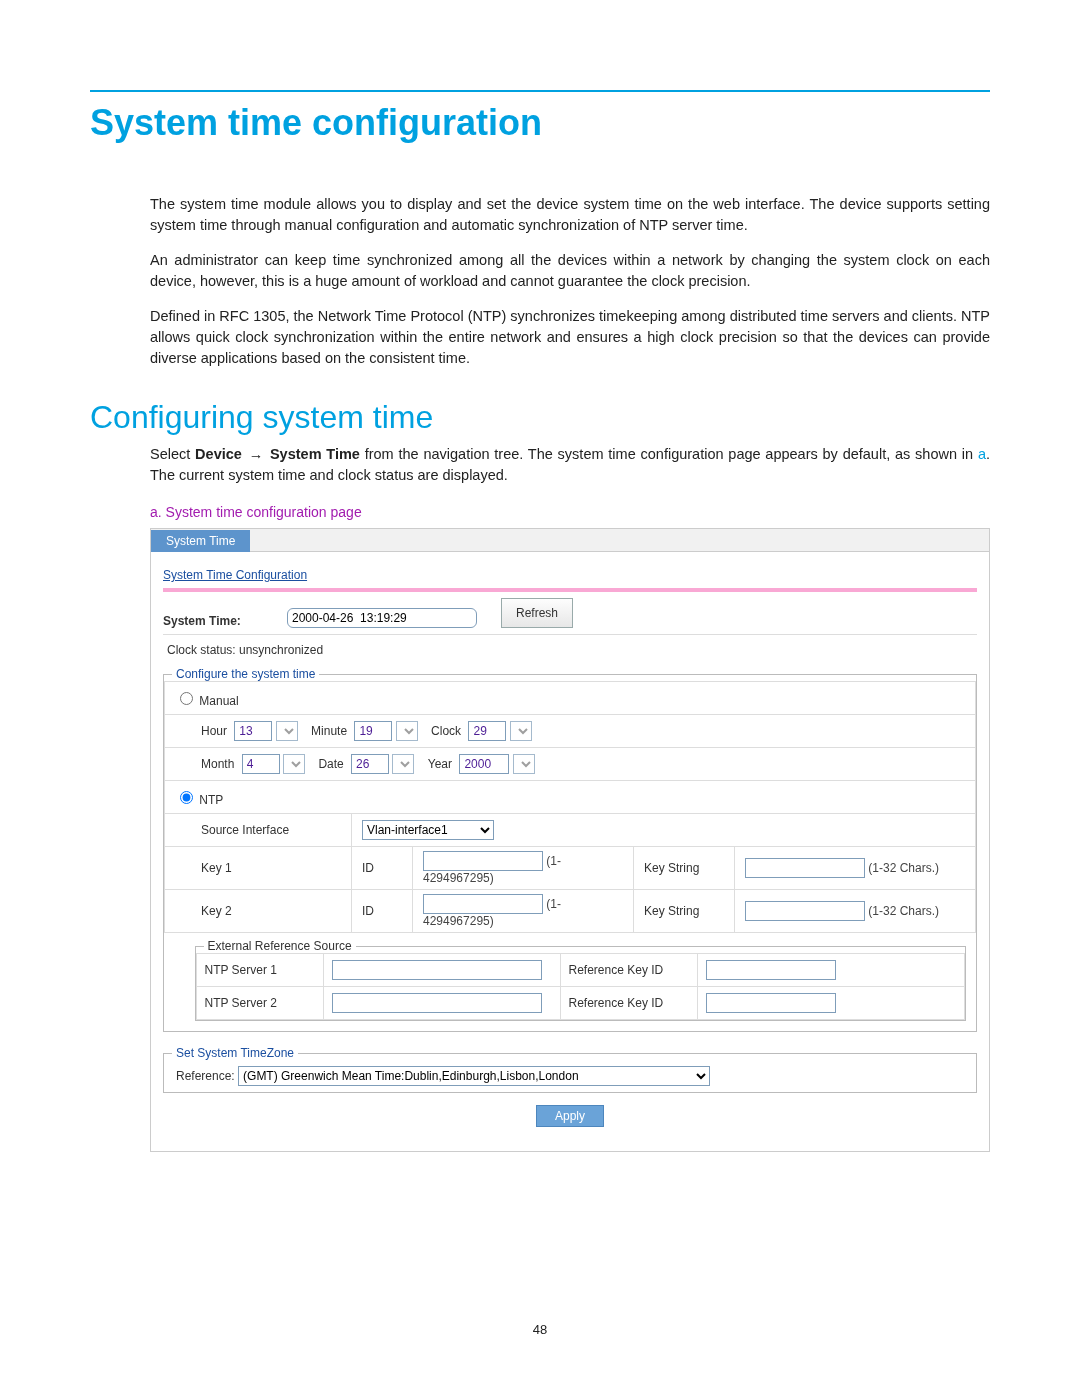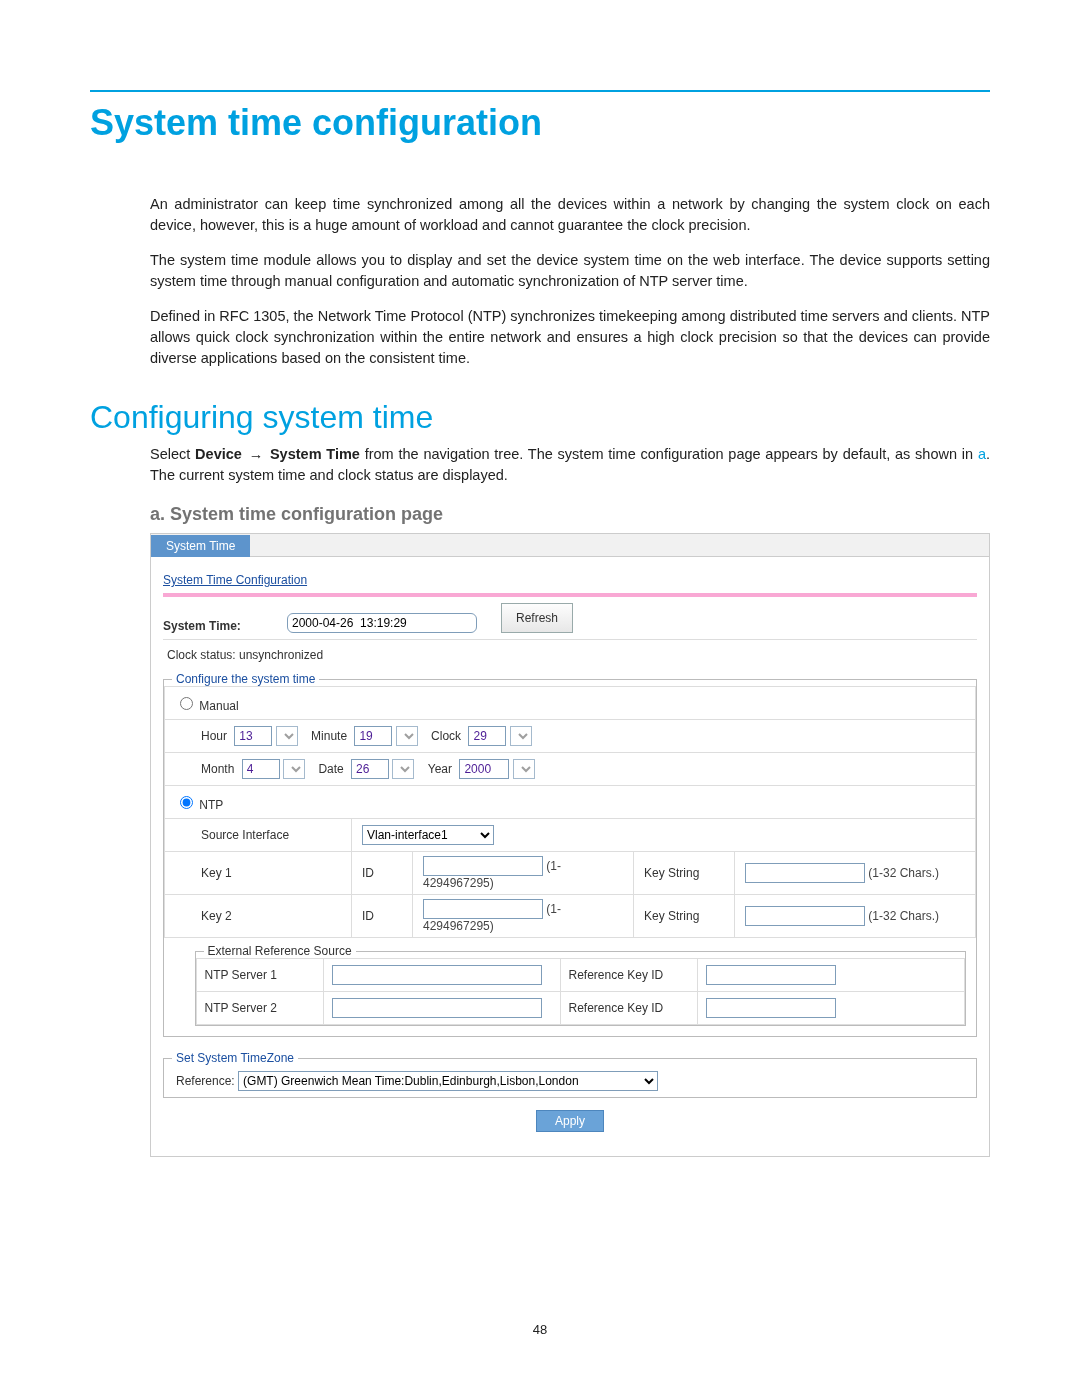--- a/index.html
+++ b/index.html
@@ -46,23 +46,23 @@
   }
   .select-line {
     font-size: 14.5px;
     line-height: 1.45;
     text-align: justify;
   }
   .select-line .arrow { padding: 0 2px; }
   .select-line b { font-weight: bold; }
   .select-line .ref { color: #00a1e0; }
   .caption {
-    font-size: 18px;
-    color: #737373;
-    font-weight: bold;
+    font-size: 14px;
+    color: #a21caf;
+    font-weight: normal;
     margin: 18px 0 8px 60px;
   }
   .captured {
     margin-left: 60px;
     border: 1px solid #ccc;
     font-family: Tahoma, Arial, sans-serif;
     font-size: 12px;
     color: #333;
     background: #fff;
   }
@@ -196,22 +196,22 @@
   }
 </style>
 </head>
 <body>
 
 <div class="page">
   <hr class="hr-top">
   <h1 class="main-title">System time configuration</h1>
 
   <div class="body-text">
+    <p>The system time module allows you to display and set the device system time on the web interface. The device supports setting system time through manual configuration and automatic synchronization of NTP server time.</p>
     <p>An administrator can keep time synchronized among all the devices within a network by changing the system clock on each device, however, this is a huge amount of workload and cannot guarantee the clock precision.</p>
-    <p>The system time module allows you to display and set the device system time on the web interface. The device supports setting system time through manual configuration and automatic synchronization of NTP server time.</p>
     <p>Defined in RFC 1305, the Network Time Protocol (NTP) synchronizes timekeeping among distributed time servers and clients. NTP allows quick clock synchronization within the entire network and ensures a high clock precision so that the devices can provide diverse applications based on the consistent time.</p>
   </div>
 
   <h2 class="sub-title">Configuring system time</h2>
 
   <div class="body-text">
     <p class="select-line">
       <span>Select </span><b>Device</b><span class="arrow">&nbsp;→&nbsp;</span><b>System Time</b><span> from the navigation tree. The system time configuration page appears by default, as shown in </span><span class="ref">a</span><span>. The current system time and clock status are displayed.</span>
     </p>
   </div>
@@ -324,21 +324,21 @@
             </td>
           </tr>
         </tbody>
           </table>
       </fieldset>
 
       <fieldset class="tz">
         <legend>Set System TimeZone</legend>
         <div class="tzrow">
           <span>Reference:</span>
-          <select class="sel" style="width:420px">
+          <select class="sel" style="width:472px">
             <option>(GMT) Greenwich Mean Time:Dublin,Edinburgh,Lisbon,London</option>
           </select>
         </div>
       </fieldset>
 
       <div class="apply-wrap">
         <button class="apply-btn">Apply</button>
       </div>
     </div>
   </div>

